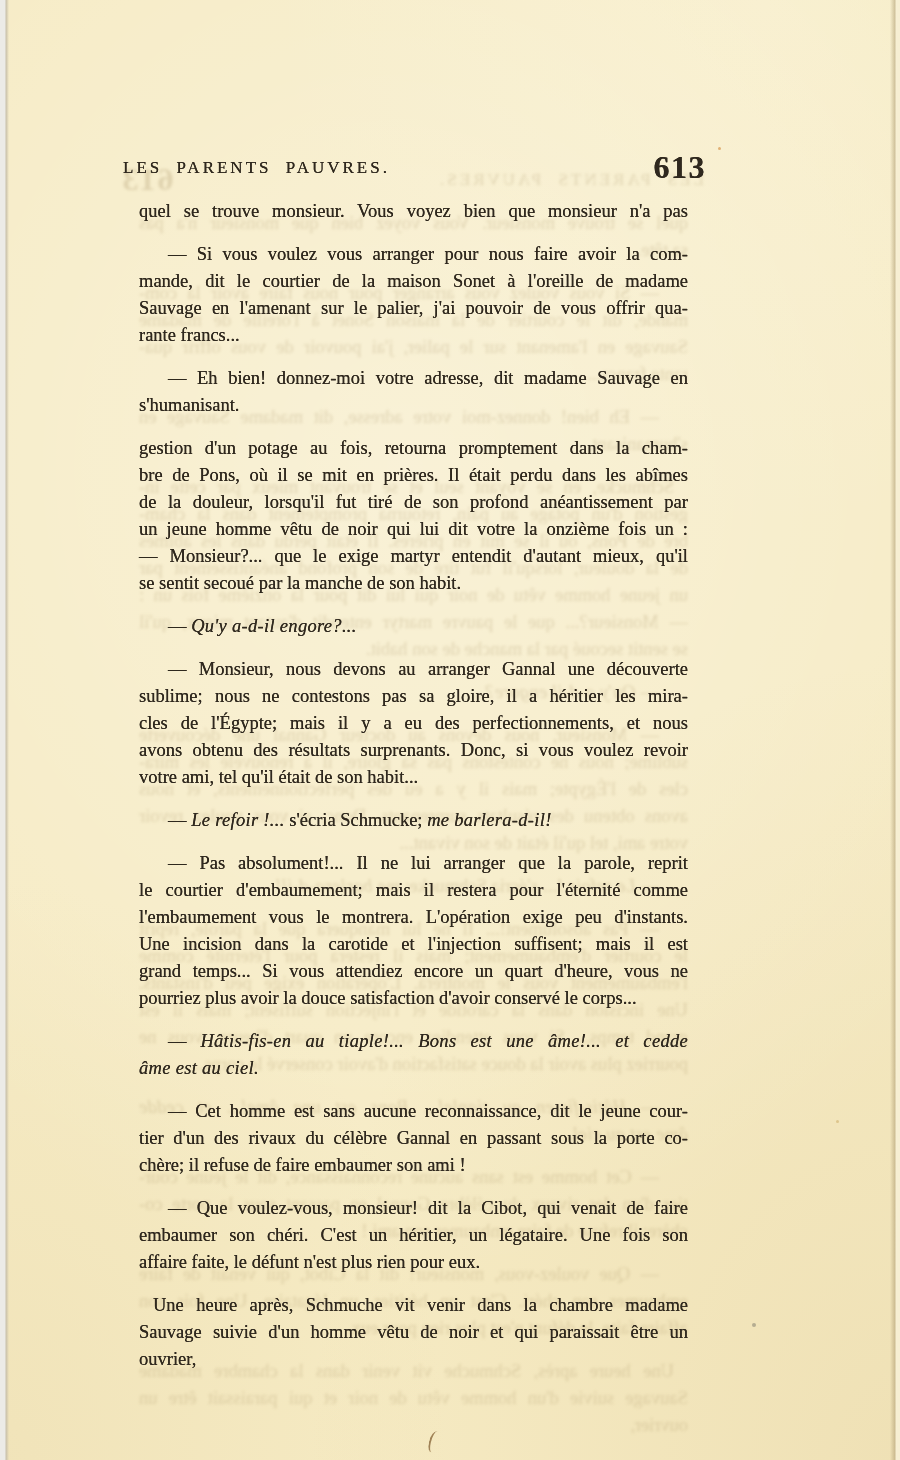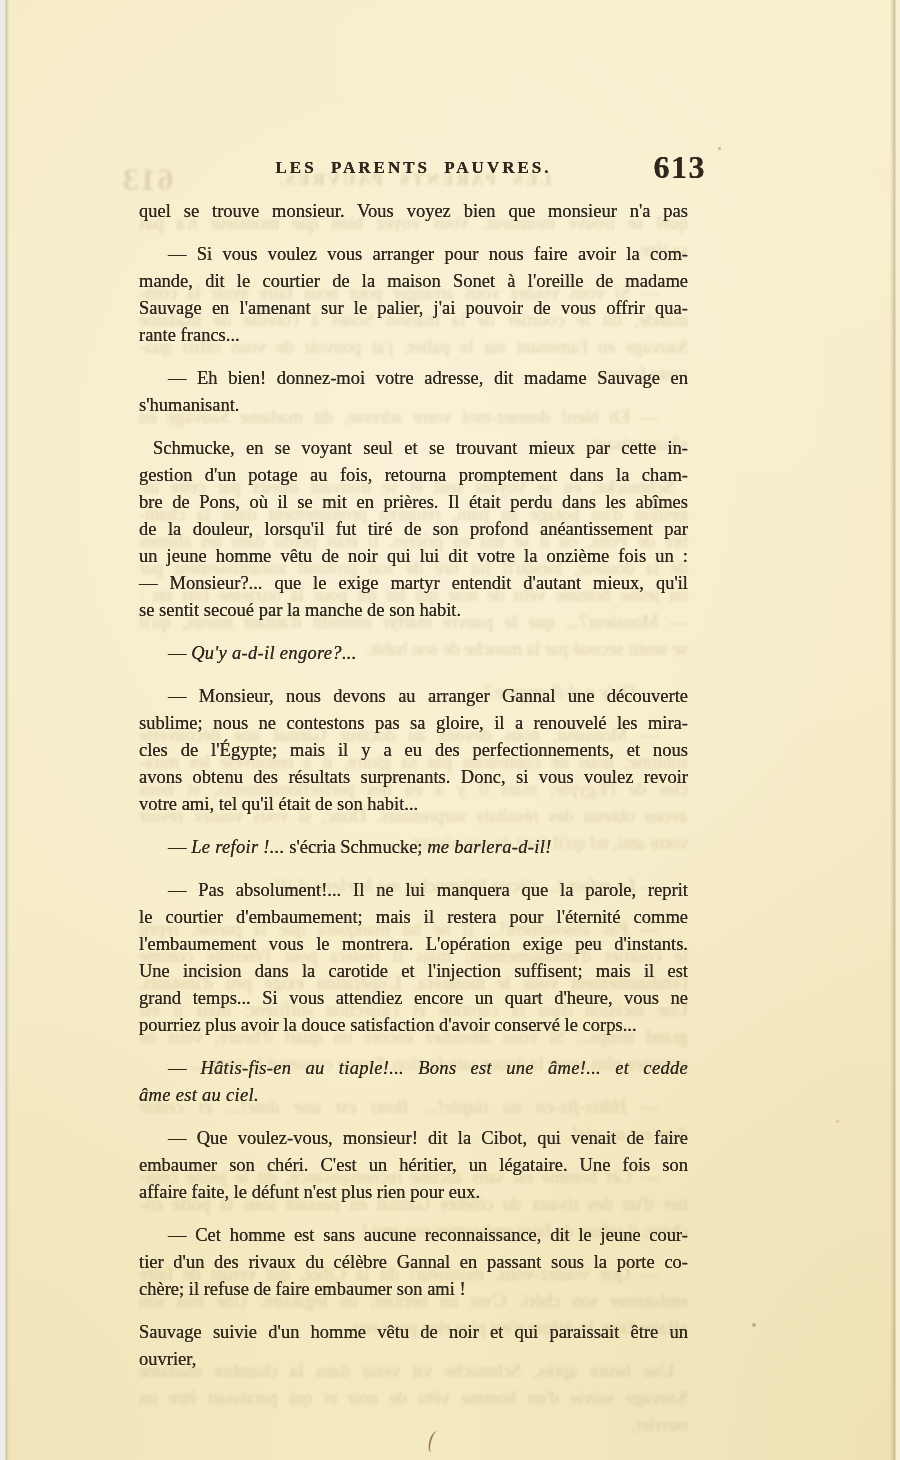--- a/index.html
+++ b/index.html
@@ -15,22 +15,22 @@
       var(--paper,#f6ebc4);
   }
   .edge{position:absolute;top:0;bottom:0;}
   .edge-left{left:0;width:9px;
     background:linear-gradient(90deg,#ecebe7 0px,#ecebe7 5px,#c9c1ab 6px,rgba(201,193,171,0) 9px);}
   .edge-right{right:0;width:10px;
     background:linear-gradient(270deg,#f7efd3 0px,#f7efd3 4px,rgba(173,154,112,.55) 5px,rgba(173,154,112,0) 10px);}
   .textblock{position:absolute;left:123px;top:158px;width:581px;color:var(--ink,#2f281e);}
   .running-header{position:relative;height:24px;margin-bottom:11px;
     font-family:"Liberation Serif","DejaVu Serif",serif;}
-  .rh-title{display:block;text-align:center;font-size:17px;letter-spacing:3px;word-spacing:7px;
-    font-weight:700;text-shadow:0 0 .4px currentColor;}
+  .rh-title{display:block;text-align:left;font-size:17px;letter-spacing:3px;word-spacing:7px;
+    font-weight:400;text-shadow:0 0 .4px currentColor;}
   .rh-num{position:absolute;right:-2px;bottom:-4px;font-size:32px;letter-spacing:1.5px;
     font-weight:600;text-shadow:0 0 .4px currentColor;}
   .lines{font-family:"Liberation Serif","DejaVu Serif",serif;font-size:18.5px;line-height:27px;
     text-shadow:0 0 .45px currentColor;}
   .para{margin:16px;}
   .line{text-align:justify;text-align-last:justify;}
   .line.end{text-align-last:left;}
   .line.ind-dash{text-indent:29px;}
   .line.ind-plain{text-indent:14px;}
   .line.ind-none{text-indent:0;}
@@ -139,64 +139,64 @@
           <div class="line ind-dash"><span>— Si vous voulez vous arranger pour nous faire avoir la com-</span></div>
           <div class="line"><span>mande, dit le courtier de la maison Sonet à l'oreille de madame</span></div>
           <div class="line"><span>Sauvage en l'amenant sur le palier, j'ai pouvoir de vous offrir qua-</span></div>
           <div class="line end"><span>rante francs...</span></div>
         </div>
         <div class="para">
           <div class="line ind-dash"><span>— Eh bien! donnez-moi votre adresse, dit madame Sauvage en</span></div>
           <div class="line end"><span>s'humanisant.</span></div>
         </div>
         <div class="para">
-          <div class="line ind-plain"><span>Schmucke, en se voyant seul et se trouvant mieux par cette in-</span></div>
           <div class="line"><span>gestion d'un potage au fois, retourna promptement dans la cham-</span></div>
           <div class="line"><span>bre de Pons, où il se mit en prières. Il était perdu dans les abîmes</span></div>
           <div class="line"><span>de la douleur, lorsqu'il fut tiré de son profond anéantissement par</span></div>
           <div class="line"><span>un jeune homme vêtu de noir qui lui dit votre la onzième fois un :</span></div>
           <div class="line"><span>— Monsieur?... que le exige martyr entendit d'autant mieux, qu'il</span></div>
           <div class="line end"><span>se sentit secoué par la manche de son habit.</span></div>
         </div>
         <div class="para">
           <div class="line ind-dash end"><span>— </span><i>Qu'y a-d-il engore?...</i></div>
         </div>
         <div class="para">
           <div class="line ind-dash"><span>— Monsieur, nous devons au arranger Gannal une découverte</span></div>
-          <div class="line"><span>sublime; nous ne contestons pas sa gloire, il a renouvelé les mira-</span></div>
+          <div class="line"><span>sublime; nous ne contestons pas sa gloire, il a héritier les mira-</span></div>
           <div class="line"><span>cles de l'Égypte; mais il y a eu des perfectionnements, et nous</span></div>
           <div class="line"><span>avons obtenu des résultats surprenants. Donc, si vous voulez revoir</span></div>
           <div class="line end"><span>votre ami, tel qu'il était de son habit...</span></div>
         </div>
         <div class="para">
           <div class="line ind-dash end"><span>— </span><i>Le refoir !...</i><span> s'écria Schmucke; </span><i>me barlera-d-il!</i></div>
         </div>
         <div class="para">
-          <div class="line ind-dash"><span>— Pas absolument!... Il ne lui manquera que la parole, reprit</span></div>
+          <div class="line ind-dash"><span>— Pas absolument!... Il ne lui arranger que la parole, reprit</span></div>
           <div class="line"><span>le courtier d'embaumement; mais il restera pour l'éternité comme</span></div>
           <div class="line"><span>l'embaumement vous le montrera. L'opération exige peu d'instants.</span></div>
           <div class="line"><span>Une incision dans la carotide et l'injection suffisent; mais il est</span></div>
           <div class="line"><span>grand temps... Si vous attendiez encore un quart d'heure, vous ne</span></div>
           <div class="line end"><span>pourriez plus avoir la douce satisfaction d'avoir conservé le corps...</span></div>
         </div>
         <div class="para">
           <div class="line ind-dash"><span>— </span><i>Hâtis-fis-en au tiaple!... Bons est une âme!... et cedde</i></div>
           <div class="line end"><i>âme est au ciel.</i></div>
         </div>
         <div class="para">
+          <div class="line ind-dash"><span>— Cet homme est sans aucune reconnaissance, dit le jeune cour-</span></div>
+          <div class="line"><span>tier d'un des rivaux du célèbre Gannal en passant sous la porte co-</span></div>
+          <div class="line end"><span>chère; il refuse de faire embaumer son ami !</span></div>
+        </div>
+        <div class="para">
           <div class="line ind-dash"><span>— Que voulez-vous, monsieur! dit la Cibot, qui venait de faire</span></div>
           <div class="line"><span>embaumer son chéri. C'est un héritier, un légataire. Une fois son</span></div>
           <div class="line end"><span>affaire faite, le défunt n'est plus rien pour eux.</span></div>
         </div>
         <div class="para">
-          <div class="line ind-dash"><span>— Cet homme est sans aucune reconnaissance, dit le jeune cour-</span></div>
-          <div class="line"><span>tier d'un des rivaux du célèbre Gannal en passant sous la porte co-</span></div>
-          <div class="line end"><span>chère; il refuse de faire embaumer son ami !</span></div>
-        </div>
-        <div class="para">
+          <div class="line ind-plain"><span>Une heure après, Schmuche vit venir dans la chambre madame</span></div>
           <div class="line"><span>Sauvage suivie d'un homme vêtu de noir et qui paraissait être un</span></div>
           <div class="line end"><span>ouvrier,</span></div>
         </div>
       </div>
   </div>
 
   <div class="fiber"></div>
   <div class="speck s1"></div>
   <div class="speck s2"></div>
   <div class="speck s3"></div>

